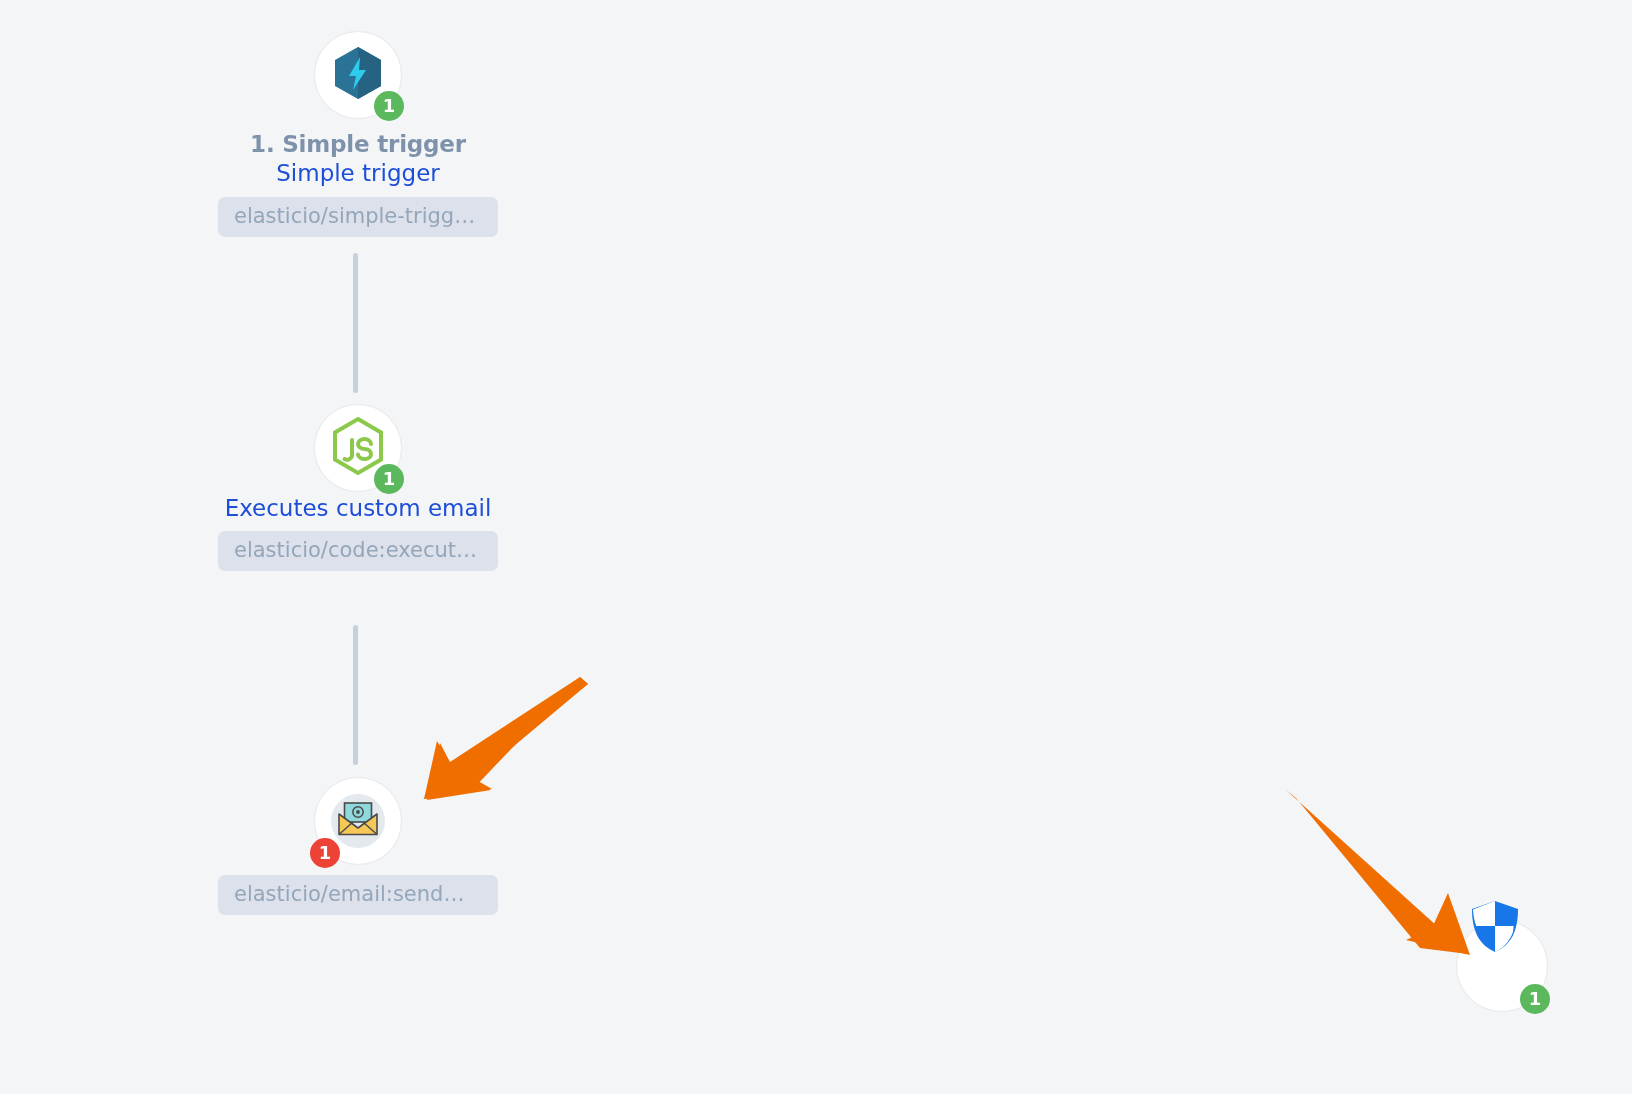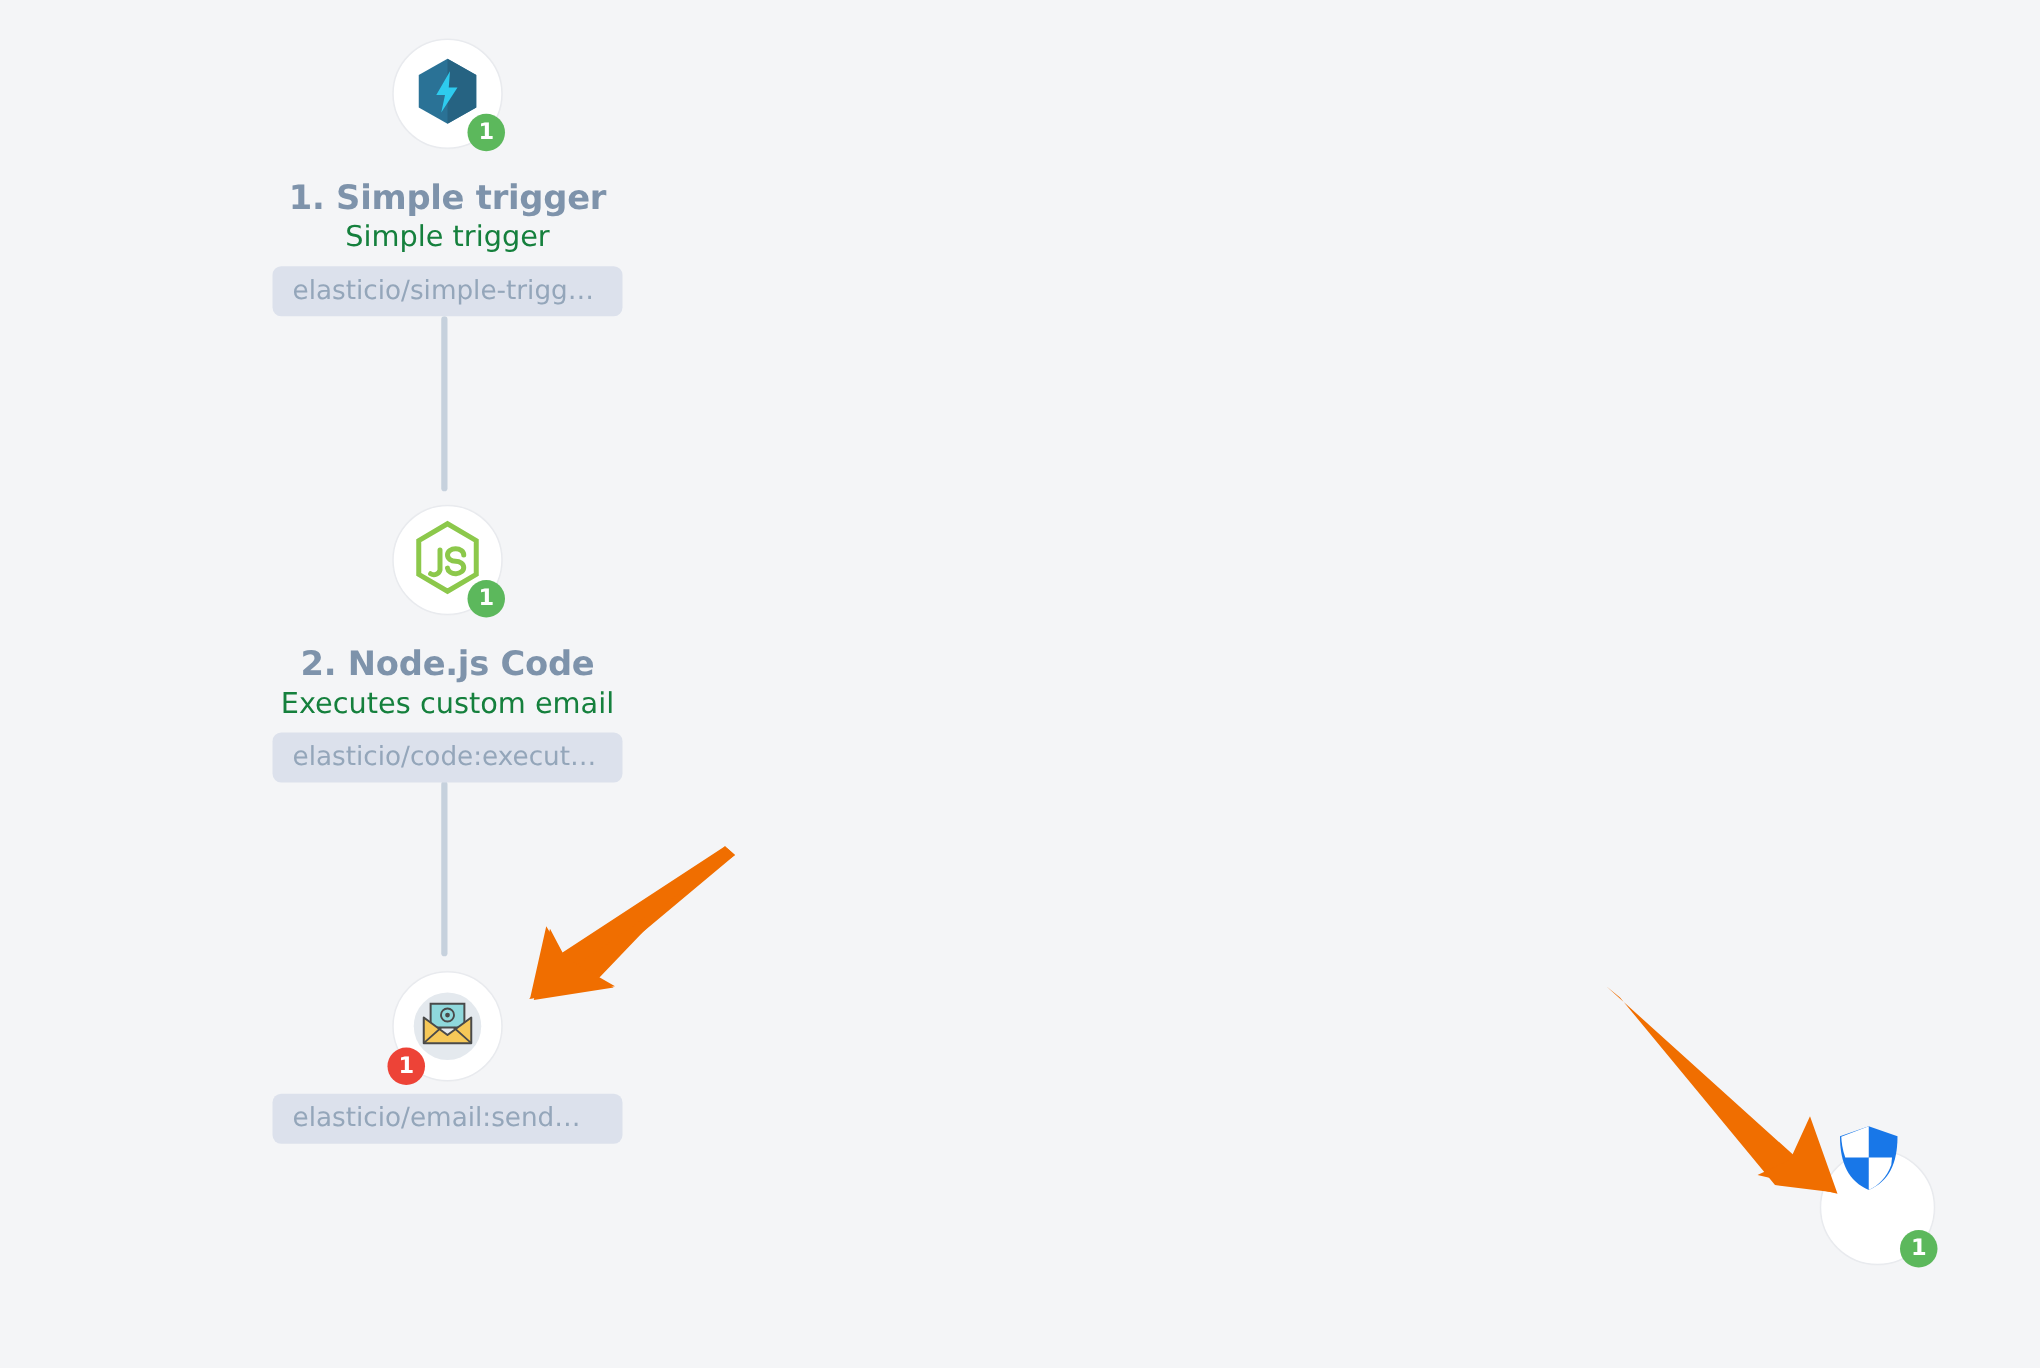--- a/index.html
+++ b/index.html
@@ -71,32 +71,32 @@
     line-height: 1;
     font-family: "DejaVu Sans", "Liberation Sans", sans-serif;
   }
   .badge-green { background: #5CB85C; }
   .badge-red   { background: #ED4337; }
 
   .badge-br { right: -3px; bottom: -3px; }
   .badge-bl { left: -5px;  bottom: -4px; }
 
   .node-title {
-    margin-top: 24px;
-    font-size: 27px;
+    margin-top: 12px;
+    font-size: 23px;
     font-weight: 700;
     color: #7E93AB;
     letter-spacing: -0.2px;
     line-height: 1.15;
   }
   .node-sub {
     margin-top: 3px;
     font-size: 23px;
     font-weight: 400;
-    color: #15803d;
+    color: #1d4ed8;
     line-height: 1.15;
   }
   .node-chip {
     margin-top: 10px;
     display: inline-block;
     background: #DCE1EC;
     color: #94A6BA;
     font-size: 21px;
     border-radius: 7px;
     padding: 7px 16px 9px 16px;
@@ -155,21 +155,20 @@
     <div class="icon-circle">
       <span>
         <svg width="56" height="60" viewBox="0 0 56 60">
           <polygon points="28,3 51,16.5 51,43.5 28,57 5,43.5 5,16.5" fill="none" stroke="#8CC84B" stroke-width="4"></polygon>
           <path d="M22 24 L22 40 A5 5 0 0 1 14.5 43" fill="none" stroke="#8CC84B" stroke-width="4" stroke-linecap="round"></path>
           <path d="M41 28 A6.5 5 0 1 0 34.5 33 A6.5 5 0 1 1 28 38.5" fill="none" stroke="#8CC84B" stroke-width="4" stroke-linecap="round"></path>
         </svg>
       </span>
       <span class="badge badge-green badge-br">1</span>
     </div>
-    <div class="node-title">2. Node.js Code</div>
     <div class="node-sub">Executes custom email</div>
     <div class="node-chip">elasticio/code:execute@77...</div>
   </div>
 
   <div class="node-block" style="left:202px; top:777px;">
     <div class="icon-circle">
       <span class="inner-disc"></span>
       <span style="position:relative;">
         <svg width="42" height="36" viewBox="0 0 42 36">
           <rect x="7.5" y="2" width="27" height="19" fill="#8FD8DC" stroke="#4A4A4A" stroke-width="1.6"></rect>

